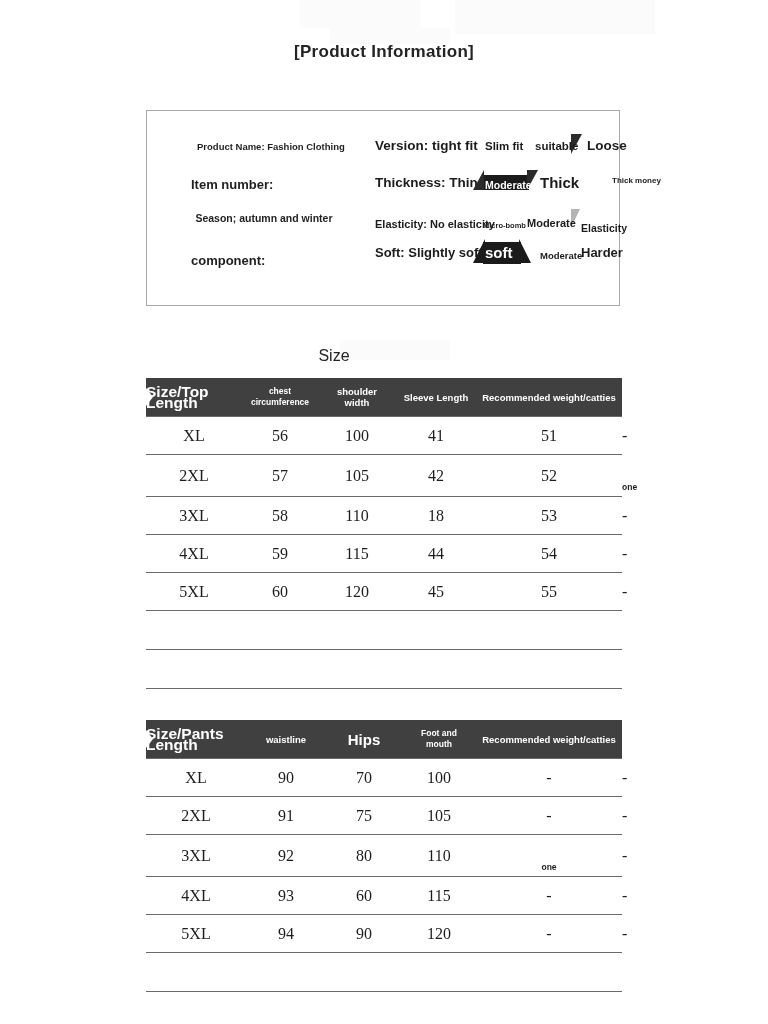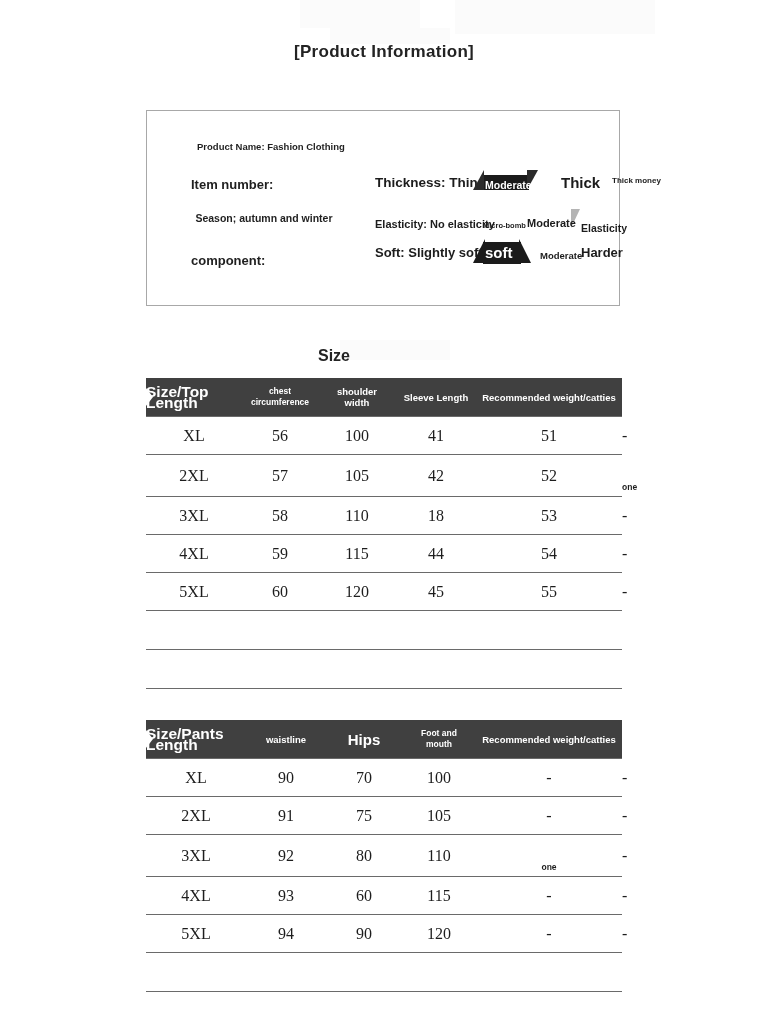--- a/index.html
+++ b/index.html
@@ -124,21 +124,21 @@
   }
 
   
   .size-heading {
     position: absolute;
     left: 0;
     top: 347px;
     width: 668px;
     text-align: center;
     font-size: 16px;
-    font-weight: 700;
+    font-weight: 400;
     color: #232323;
   }
 
   
   .sz-table {
     position: absolute;
     left: 146px;
     width: 476px;
     border-collapse: collapse;
     table-layout: fixed;
@@ -226,28 +226,35 @@
 
   <div class="info-left">
     <div class="il-row il-1">Product Name: Fashion Clothing</div>
     <div class="il-row il-2">Item number:</div>
     <div class="il-row il-3">Season; autumn and winter</div>
     <div class="il-row il-4">component:</div>
   </div>
 
   <div class="info-right">
 
+    <div class="ir-row r1">
+      <div class="ir-lead">Version: tight fit</div>
+      <div class="ir-opt" style="left:110px;font-size:11.5px;">Slim fit</div>
+      <div class="ir-opt" style="left:160px;font-size:11.5px;">suitable</div>
+      <div class="wedge wedge-dark-r" style="left:196px;top:-1px;"></div>
+      <div class="ir-opt" style="left:212px;font-size:13.5px;">Loose</div>
+    </div>
 
     <div class="ir-row r2">
       <div class="ir-lead">Thickness: Thin</div>
       <div class="hl-block" style="left:108px;top:3px;width:46px;height:15px;"></div>
       <div class="wedge wedge-dark-l" style="left:98px;top:-2px;"></div>
       <div class="wedge wedge-dark-r" style="left:152px;top:-2px;"></div>
       <div class="ir-opt" style="left:110px;top:2px;font-size:10.5px;color:#ffffff;z-index:3;">Moderate</div>
-      <div class="ir-opt" style="left:165px;font-size:15px;margin-left:21px;">Thick</div>
+      <div class="ir-opt" style="left:165px;font-size:15px;">Thick</div>
       <div class="ir-opt two-line" style="left:200px;top:3px;width:44px;font-size:8px;padding-left:37px;">Thick money</div>
     </div>
 
     <div class="ir-row r3">
       <div class="ir-lead">Elasticity: No elasticity</div>
       <div class="ir-opt" style="left:108px;top:5px;font-size:7.5px;">Micro-bomb</div>
       <div class="ir-opt" style="left:152px;top:2px;font-size:11px;">Moderate</div>
       <div class="wedge wedge-gray-r" style="left:196px;top:-1px;"></div>
       <div class="ir-opt" style="left:206px;top:7px;font-size:10.5px;">Elasticity</div>
     </div>

